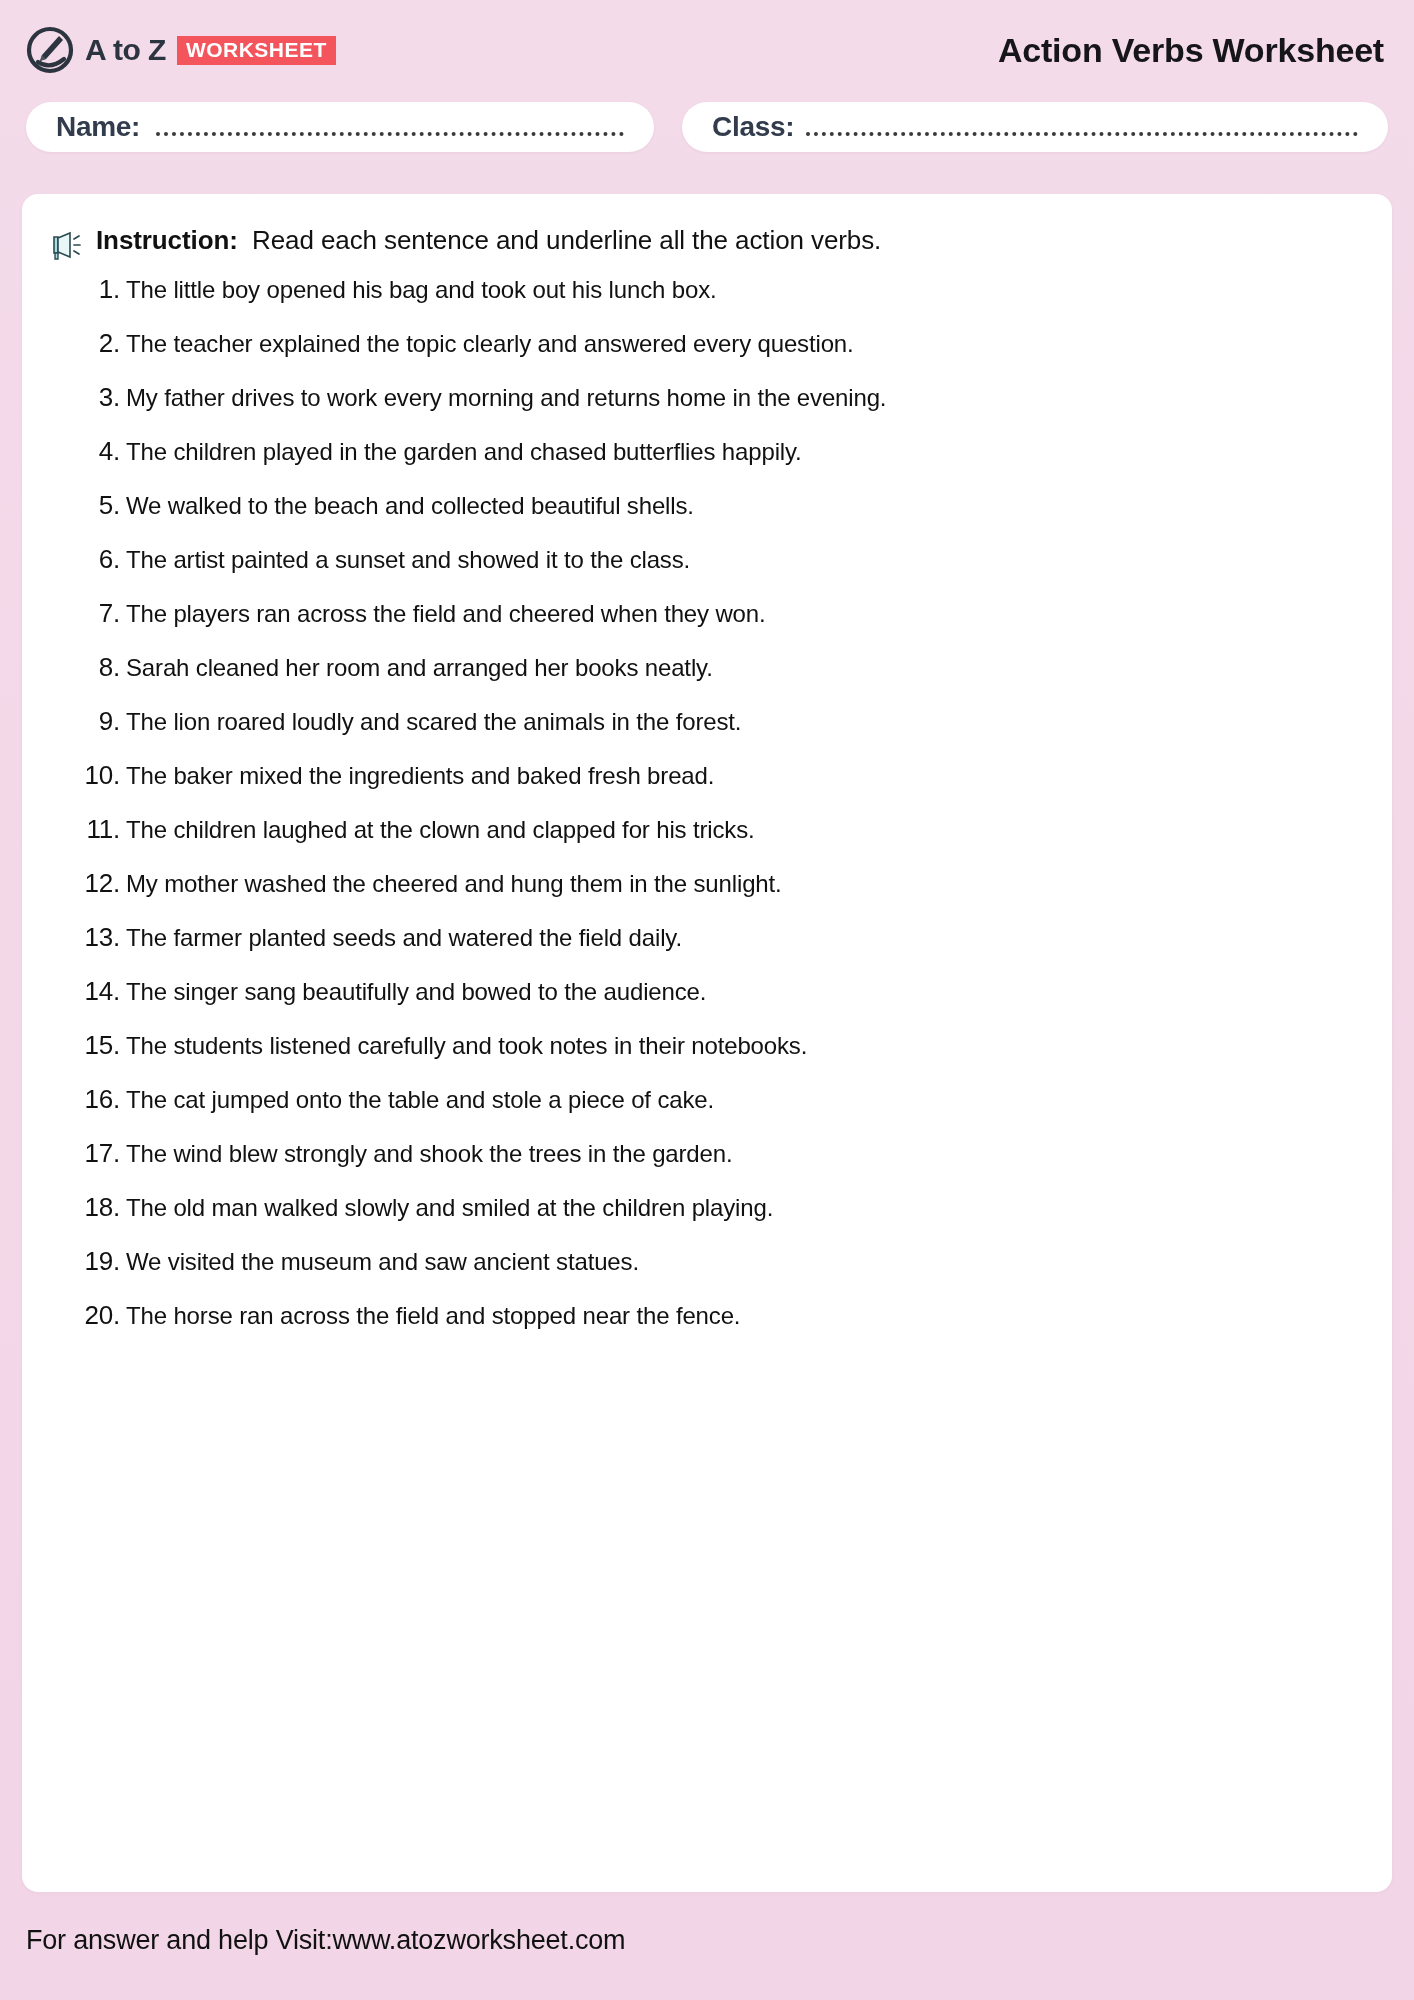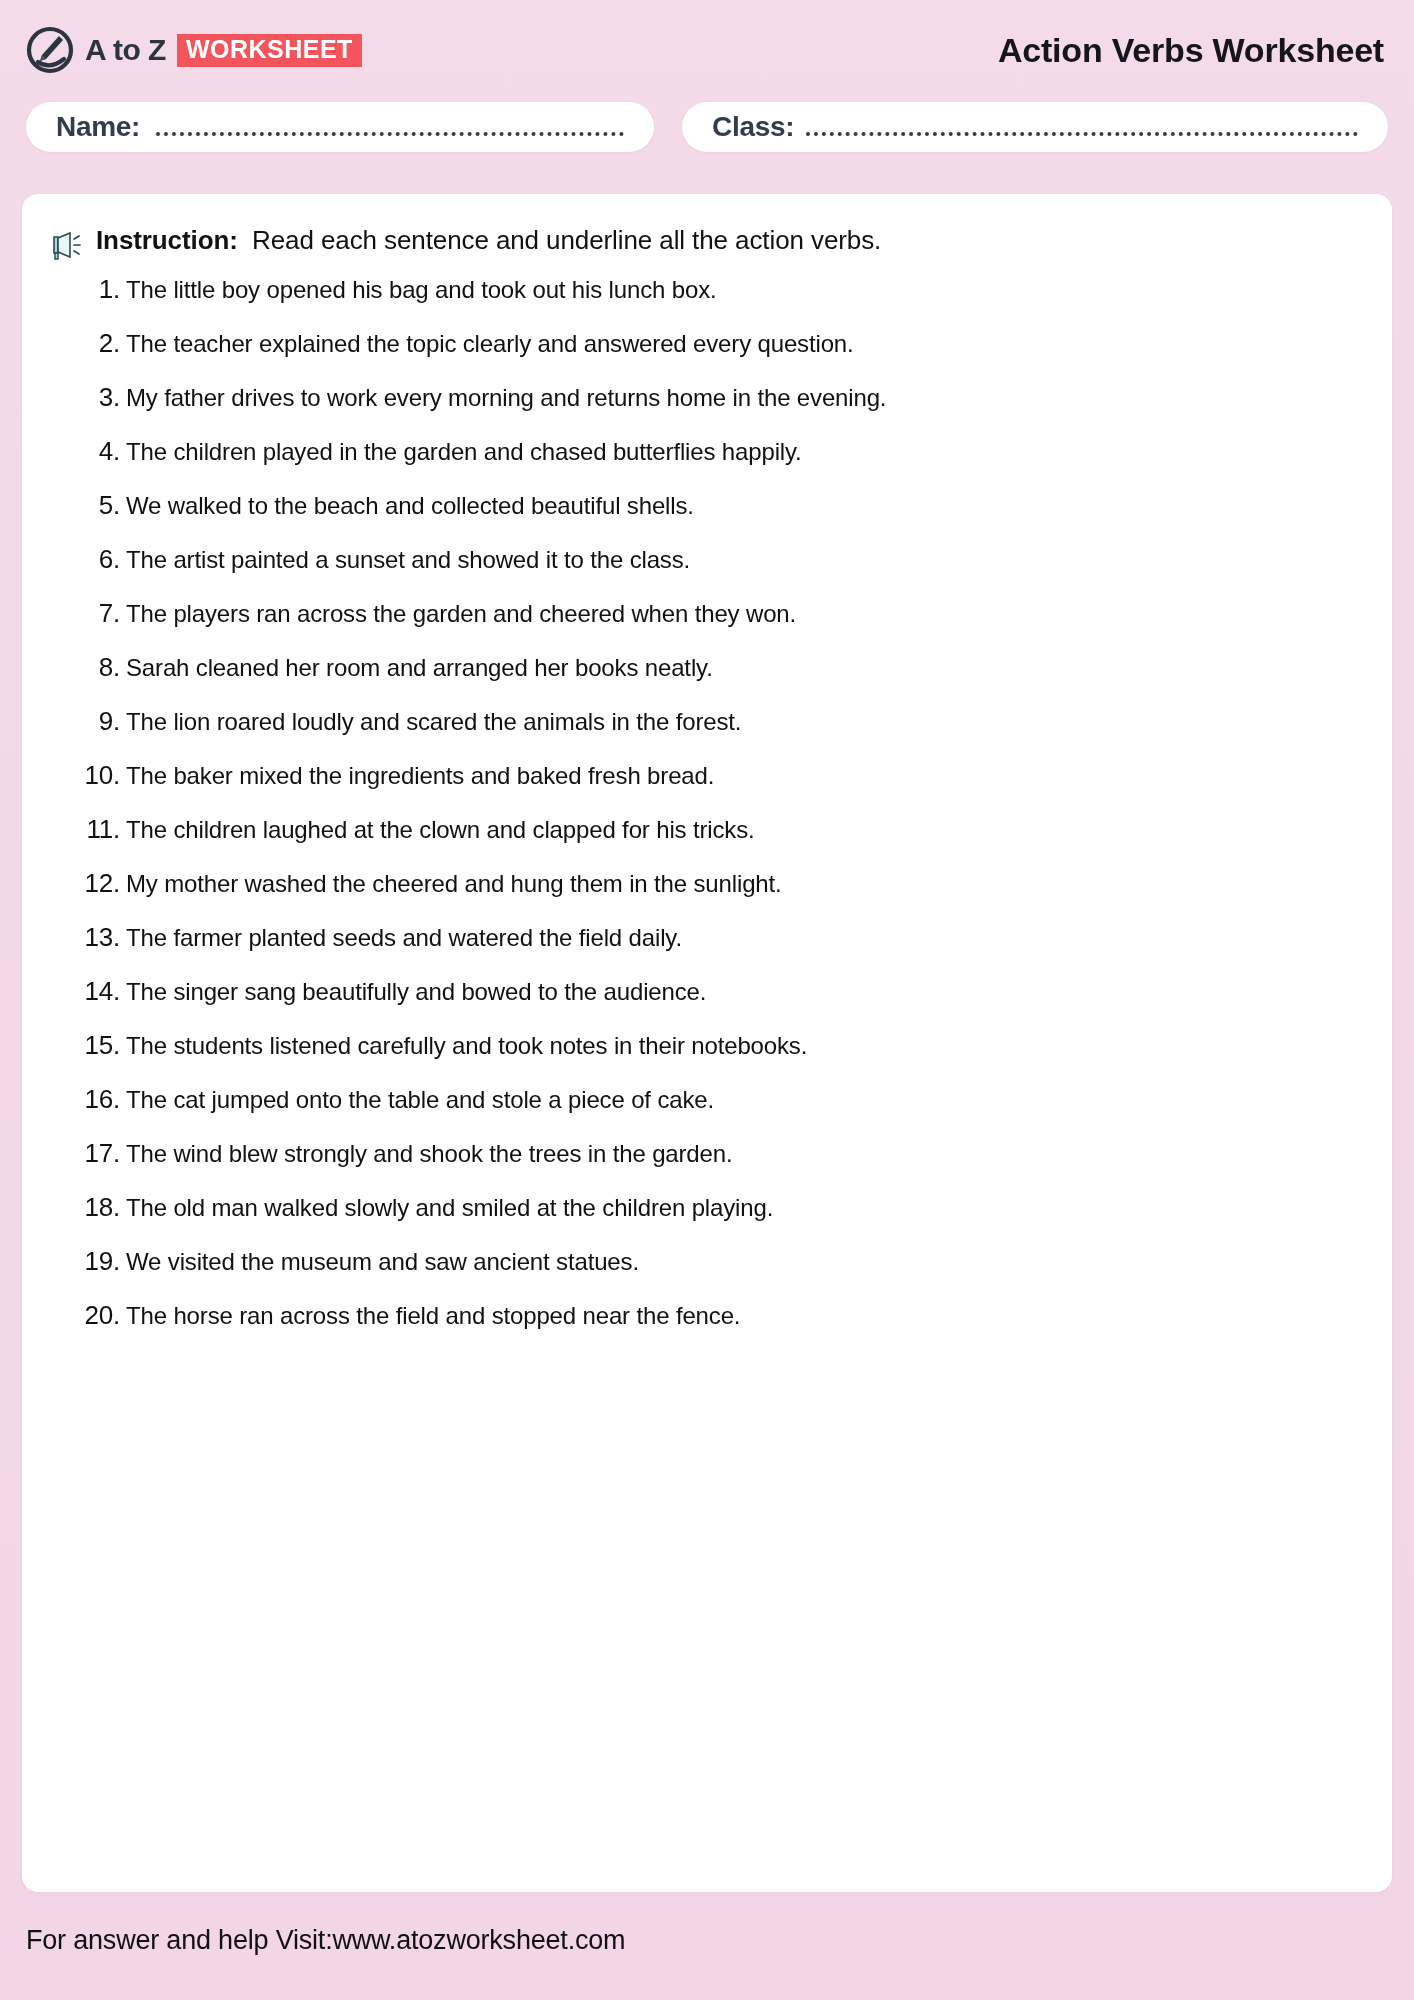--- a/index.html
+++ b/index.html
@@ -23,21 +23,21 @@
   }
   .brand { display:flex; align-items:center; gap:11px; }
   .brand-mark { width:48px; height:48px; flex:0 0 48px; }
   .brand-atoz {
     font-size:30px; font-weight:bold; color:#2c3440;
     letter-spacing:-0.5px; line-height:1;
     font-family:"Liberation Sans", sans-serif;
   }
   .brand-badge {
     background:#f4555c; color:#fff;
-    font-size:25px; font-weight:bold; letter-spacing:0.5px;
+    font-size:21px; font-weight:bold; letter-spacing:0.5px;
     padding:3px 9px 5px 9px; line-height:1;
     font-family:"Liberation Sans", sans-serif;
   }
   .doc-title {
     font-size:34px; font-weight:bold; color:#15151a;
     letter-spacing:-0.2px;
   }
 
   
   .fields {
@@ -175,21 +175,21 @@
         <li class="qitem">
           <span class="qnum">5.</span>
           <span class="qtext">We walked to the beach and collected beautiful shells.</span>
         </li>
         <li class="qitem">
           <span class="qnum">6.</span>
           <span class="qtext">The artist painted a sunset and showed it to the class.</span>
         </li>
         <li class="qitem">
           <span class="qnum">7.</span>
-          <span class="qtext">The players ran across the garden and cheered when they won.</span>
+          <span class="qtext">The players ran across the field and cheered when they won.</span>
         </li>
         <li class="qitem">
           <span class="qnum">8.</span>
           <span class="qtext">Sarah cleaned her room and arranged her books neatly.</span>
         </li>
         <li class="qitem">
           <span class="qnum">9.</span>
           <span class="qtext">The lion roared loudly and scared the animals in the forest.</span>
         </li>
         <li class="qitem">

